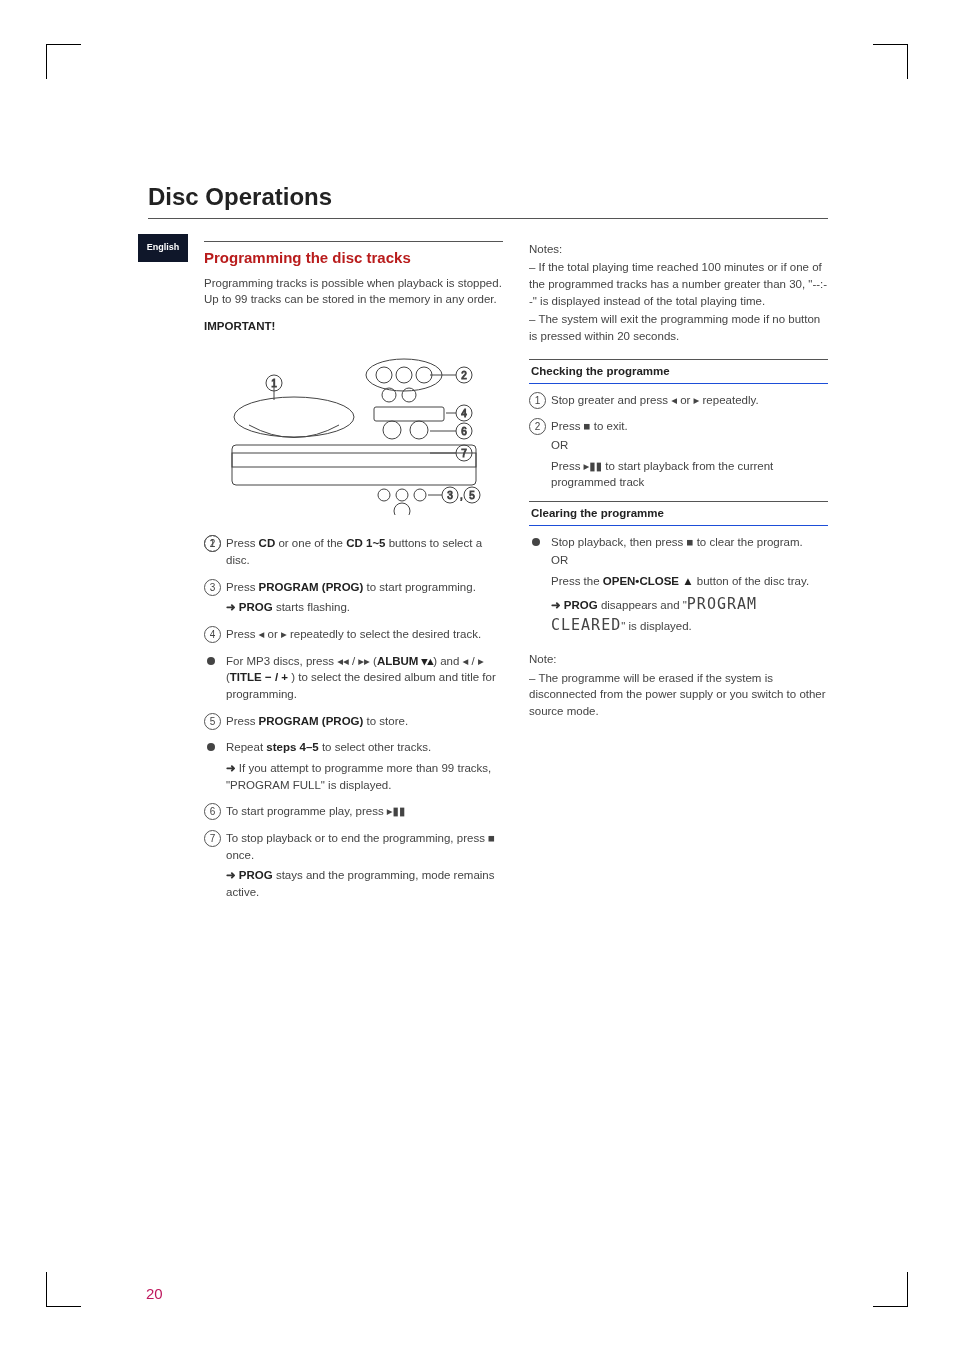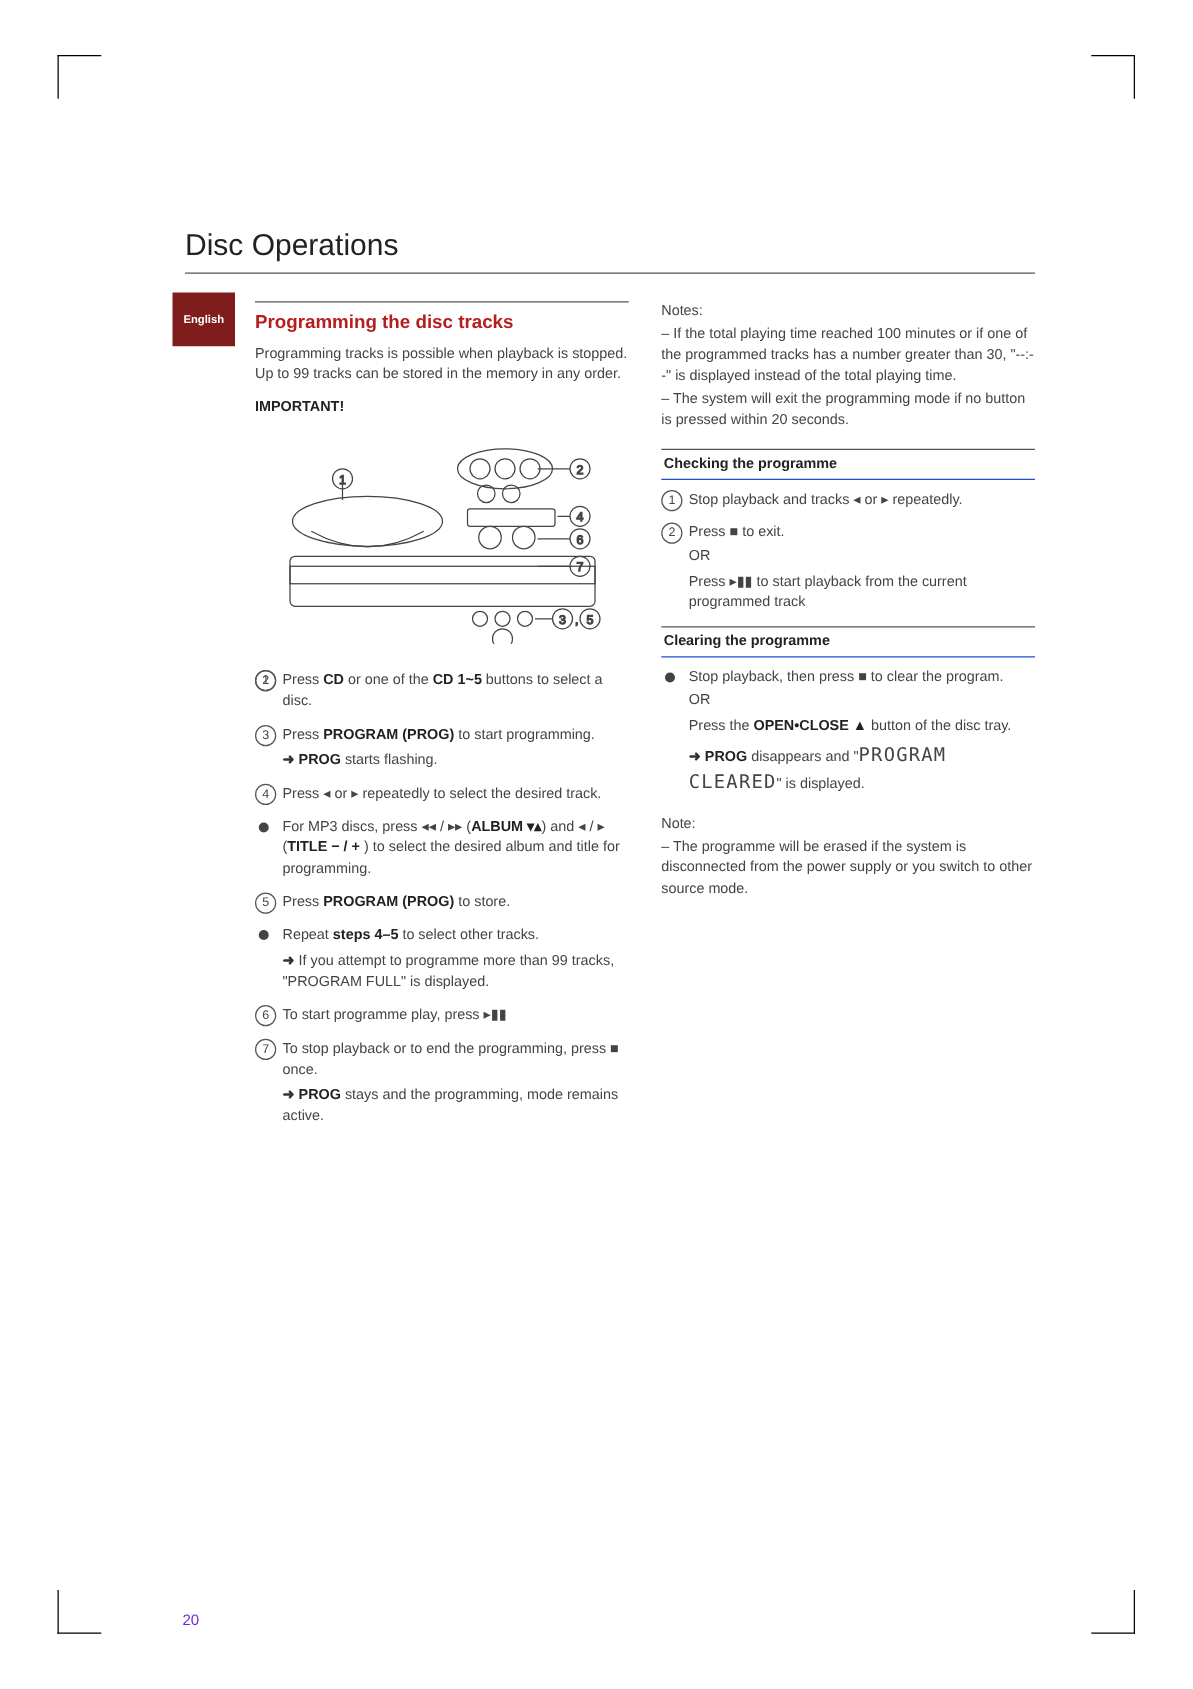--- a/index.html
+++ b/index.html
@@ -23,35 +23,35 @@
   .crop-bl { bottom: 44px; left: 46px; border-left: 1px solid #000; border-bottom: 1px solid #000; }
   .crop-br { bottom: 44px; right: 46px; border-right: 1px solid #000; border-bottom: 1px solid #000; }
 
   .page {
     position: absolute;
     top: 70px; left: 70px; right: 70px; bottom: 70px;
   }
 
   h1.section {
     font-size: 24px;
-    font-weight: normal;
+    font-weight: bold;
     color: #222;
     margin: 110px 0 4px 78px;
     border-bottom: 1px solid #555;
     padding-bottom: 3px;
     width: 680px;
   }
 
   .side-tab {
     position: absolute;
     top: 164px;
     left: 68px;
     width: 50px;
-    height: 43px;
-    background: #7f1d1d;
+    height: 28px;
+    background: #0f172a;
     color: #fff;
     font-size: 9px;
     text-align: center;
     writing-mode: horizontal-tb;
     display: flex;
     align-items: center;
     justify-content: center;
     font-weight: bold;
   }
 
@@ -102,22 +102,22 @@
   .dispfont { font-family: monospace; letter-spacing: 1px; font-size: 15px; }
 
   .figure {
     margin: 10px auto 16px auto;
     width: 260px;
   }
   .pagenum {
     position: absolute;
     bottom: 46px;
     left: 146px;
-    font-size: 12px;
-    color: #6d28d9;
+    font-size: 15px;
+    color: #be185d;
   }
 </style>
 </head>
 <body>
 
 <div class="crop-tl"></div>
 <div class="crop-tr"></div>
 <div class="crop-bl"></div>
 <div class="crop-br"></div>
 
@@ -241,21 +241,21 @@
     <div class="col">
 
       <p class="it" style="margin-top:4px;margin-bottom:2px">Notes:</p>
       <p class="it" style="margin:0 0 2px 0">–  If the total playing time reached 100 minutes or if one of the programmed tracks has a number greater than 30, "--:--" is displayed instead of the total playing time.</p>
       <p class="it" style="margin:0 0 14px 0">–  The system will exit the programming mode if no button is pressed within 20 seconds.</p>
 
       <div class="boxhead">Checking the programme</div>
 
       <ol class="steps">
         <li><span class="num">1</span>
-          <span>Stop playback and tracks  ◂  or  ▸  repeatedly.</span>
+          <span>Stop greater and press  ◂  or  ▸  repeatedly.</span>
         </li>
         <li><span class="num">2</span>
           <span>Press  ■  to exit.</span>
           <div class="it" style="margin-top:2px">OR</div>
           <div style="margin-top:4px">Press  ▸▮▮ to start playback from the current programmed track</div>
         </li>
       </ol>
 
       <div class="boxhead">Clearing the programme</div>
 

